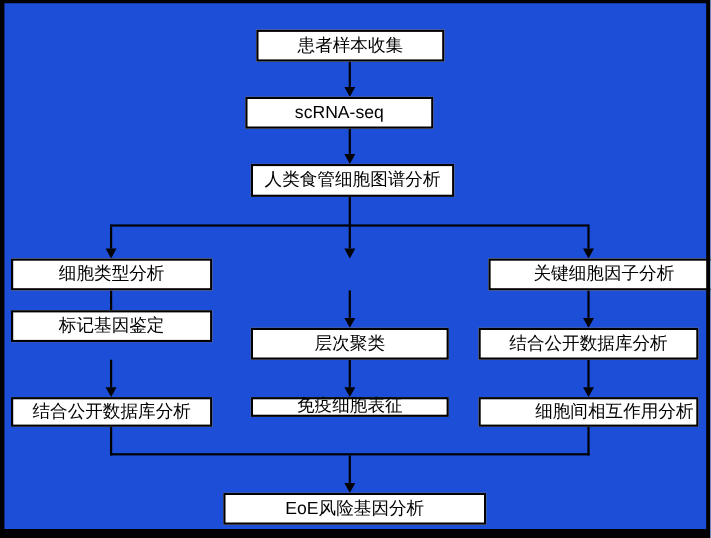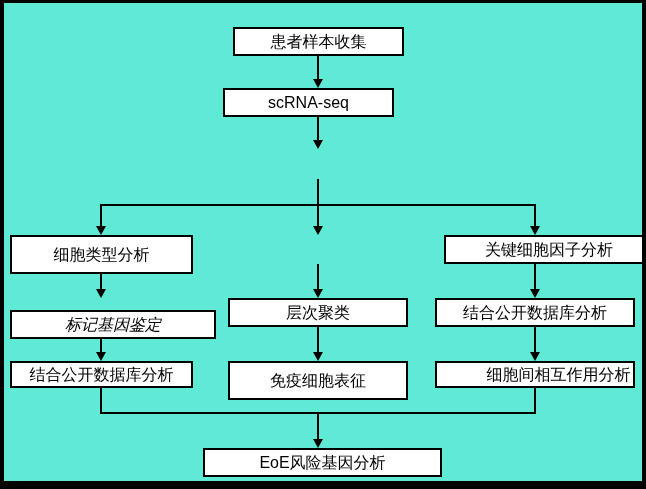--- a/index.html
+++ b/index.html
@@ -4,21 +4,21 @@
 <style>
   html, body {
     margin: 0;
     padding: 0;
     background: #ffffff;
   }
   .canvas {
     position: relative;
     width: 646px;
     height: 489px;
-    background: #5eead4;
+    background: #1d4ed8;
     font-family: "Liberation Sans", "DejaVu Sans", sans-serif;
     overflow: hidden;
   }
   .outer-border {
     position: absolute;
     inset: 0;
     box-sizing: border-box;
     border-style: solid;
     border-color: #000000;
     border-width: 3px 4px 8px 4px;
@@ -60,30 +60,30 @@
     border-top: 9px solid #000000;
     z-index: 2;
   }
 
   
   .n-step1  { left: 233px; top: 27px;  width: 171px; height: 29px; }
   .n-step2  { left: 223px; top: 88px;  width: 171px; height: 29px; }
   .n-step3  { left: 228px; top: 149px; width: 185px; height: 30px; }
 
   
-  .n-l1 { left: 10px;  top: 235px; width: 183px; height: 39px; }
+  .n-l1 { left: 10px;  top: 235px; width: 183px; height: 29px; }
   .n-m1 { left: 228px; top: 235px; width: 180px; height: 29px; }
   .n-r1 { left: 444px; top: 235px; width: 210px; height: 29px; }
   
-  .n-l2 { left: 10px;  top: 310px; width: 206px; height: 29px; font-style: italic; }
+  .n-l2 { left: 10px;  top: 282px; width: 183px; height: 29px; }
   .n-m2 { left: 228px; top: 298px; width: 180px; height: 29px; }
   .n-r2 { left: 435px; top: 298px; width: 200px; height: 29px; }
   
   .n-l3 { left: 10px;  top: 361px; width: 183px; height: 27px; }
-  .n-m3 { left: 228px; top: 361px; width: 180px; height: 39px; }
+  .n-m3 { left: 228px; top: 361px; width: 180px; height: 18px; }
   .n-r3 { left: 435px; top: 361px; width: 200px; height: 27px; padding-left: 47px; }
 
   
   .n-final { left: 203px; top: 448px; width: 239px; height: 29px; }
 </style>
 </head>
 <body>
 
 <div class="canvas">
   <div class="outer-border"></div>
@@ -91,20 +91,21 @@
   <div class="node n-step1">患者样本收集</div>
 
   <div class="vline" style="left:317px; top:56px; height:23px;"></div>
   <div class="arrowhead" style="left:313px; top:79px;"></div>
 
   <div class="node n-step2">scRNA-seq</div>
 
   <div class="vline" style="left:317px; top:117px; height:23px;"></div>
   <div class="arrowhead" style="left:313px; top:140px;"></div>
 
+  <div class="node n-step3">人类食管细胞图谱分析</div>
 
   <div class="vline" style="left:317px; top:179px; height:47px;"></div>
   <div class="hline" style="left:100px; top:204px; width:436px;"></div>
   <div class="vline" style="left:100px; top:206px; height:20px;"></div>
   <div class="vline" style="left:534px; top:206px; height:20px;"></div>
   <div class="arrowhead" style="left:96px;  top:226px;"></div>
   <div class="arrowhead" style="left:313px; top:226px;"></div>
   <div class="arrowhead" style="left:530px; top:226px;"></div>
 
   <div class="node n-l1">细胞类型分析</div>

